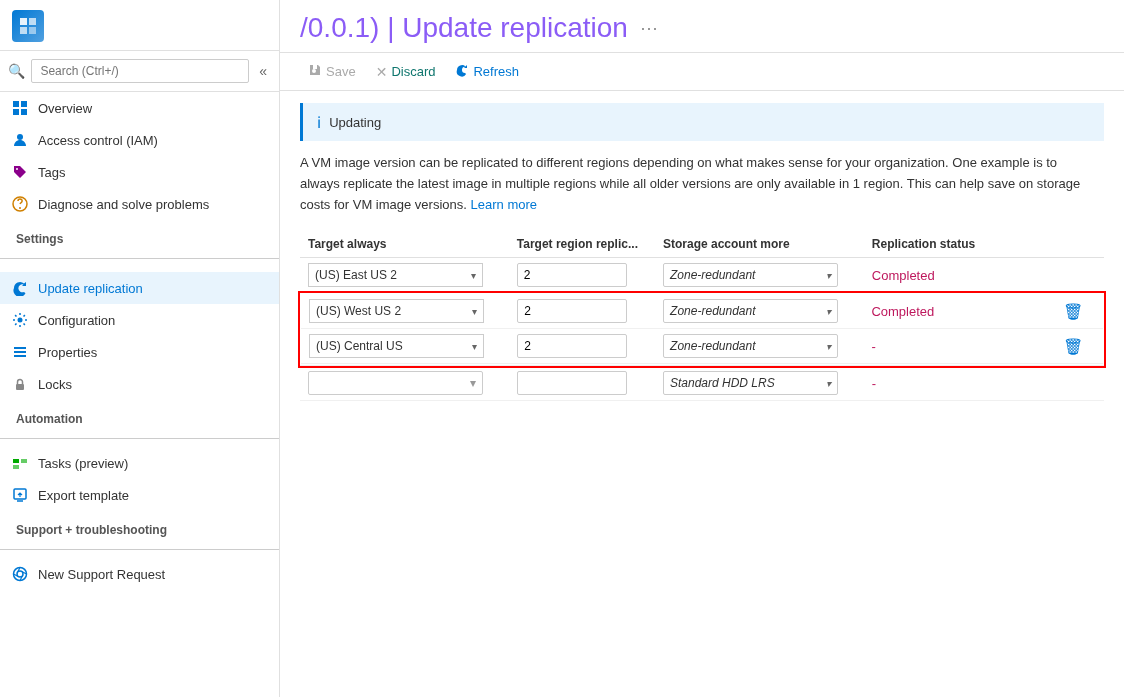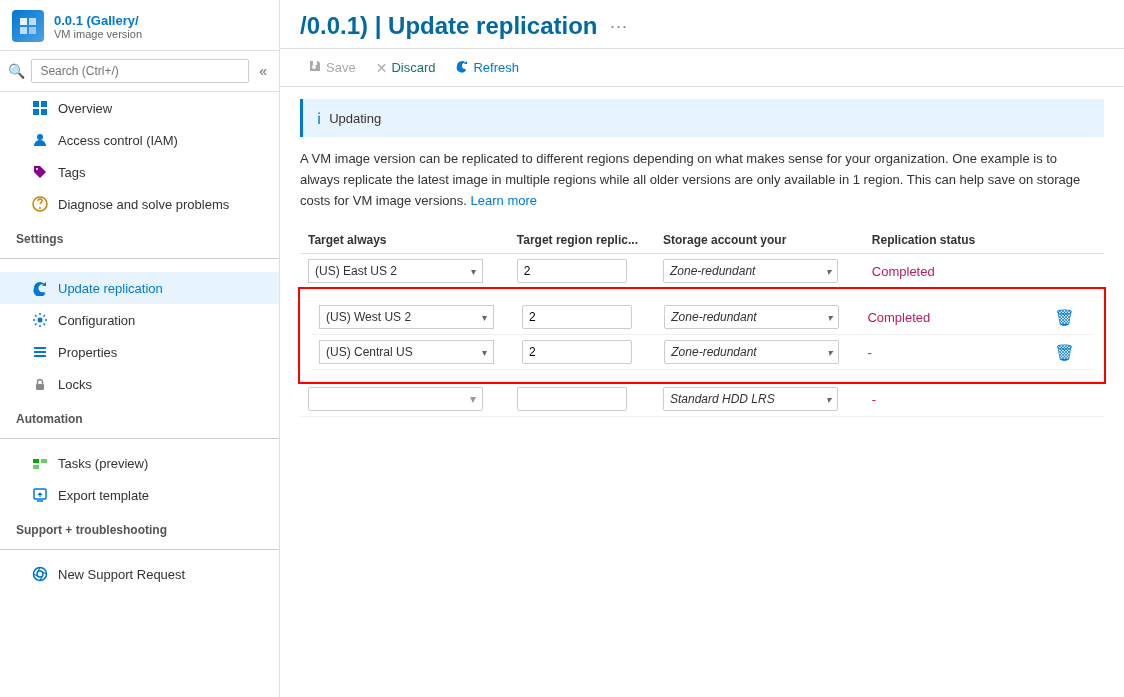--- a/index.html
+++ b/index.html
@@ -50,21 +50,21 @@
       color: #555;
       outline: none;
     }
     .sidebar-collapse-btn {
       background: none; border: none; cursor: pointer; color: #666; font-size: 14px; padding: 2px 4px;
     }
 
     .sidebar-nav { flex: 1; overflow-y: auto; padding-bottom: 8px; }
     .nav-item {
       display: flex; align-items: center; gap: 10px;
-      padding: 8px 32px; cursor: pointer; color: #333; font-size: 13px;
+      padding: 8px 12px; cursor: pointer; color: #333; font-size: 13px;
     }
     .nav-item.active { background: #e8f4fd; color: #0078d4; margin-top: 13px; }
     .nav-item .nav-icon { width: 16px; height: 16px; flex-shrink: 0; display: flex; align-items: center; justify-content: center; }
     .nav-section-label {
       font-size: 12px; font-weight: 600; color: #555;
       padding: 12px 16px 4px 16px;
       text-transform: none;
     }
 
     
@@ -73,21 +73,21 @@
       display: flex;
       flex-direction: column;
       overflow: hidden;
     }
     .main-header {
       padding: 12px 20px 8px 20px;
       border-bottom: 1px solid #e0e0e0;
       display: flex;
       align-items: center;
     }
-    .main-title { font-size: 24px; font-weight: 700; color: #0369a1; }
+    .main-title { font-size: 28px; font-weight: 400; color: #8b5cf6; }
 
     .toolbar {
       display: flex; align-items: center; gap: 4px;
       padding: 6px 20px;
       border-bottom: 1px solid #e0e0e0;
     }
     .toolbar-btn {
       display: flex; align-items: center; gap: 4px;
       background: none; border: none; cursor: pointer;
       font-size: 13px; color: #333; padding: 4px 8px; border-radius: 2px;
@@ -183,24 +183,20 @@
 
 <div class="sidebar">
   <div class="sidebar-header">
     <div class="sidebar-logo">
       <svg width="20" height="20" viewBox="0 0 20 20">
           <rect x="2" y="2" width="7" height="7" fill="white" opacity="0.9"></rect>
           <rect x="11" y="2" width="7" height="7" fill="white" opacity="0.7"></rect>
           <rect x="2" y="11" width="7" height="7" fill="white" opacity="0.7"></rect>
           <rect x="11" y="11" width="7" height="7" fill="white" opacity="0.5"></rect>
         </svg>
-    </div>
-    <div class="sidebar-title-block">
-      <div class="sidebar-title">0.0.1 (Gallery/</div>
-      <div class="sidebar-subtitle">VM image version</div>
     </div>
   </div>
 
   <div class="sidebar-search">
     <span style="color:#666;font-size:14px;">🔍</span>
     <input type="text" placeholder="Search (Ctrl+/)" style="">
     <button class="sidebar-collapse-btn">«</button>
   </div>
 
   <nav class="sidebar-nav">
@@ -364,21 +360,21 @@
     <p class="description-text">
       <span>A VM image version can be replicated to different regions depending on what makes sense for your organization. One example is to always replicate the latest image in multiple regions while all older versions are only available in 1 region. This can help save on storage costs for VM image versions.</span>
       <a href="#">Learn more</a>
     </p>
 
     <table class="replication-table">
       <thead>
         <tr>
           <th class="col-region">Target always</th>
           <th class="col-replicas">Target region replic...</th>
-          <th class="col-storage">Storage account your</th>
+          <th class="col-storage">Storage account more</th>
           <th class="col-status">Replication status</th>
           <th class="col-action"></th>
         </tr>
       </thead>
       <tbody>
 
         <tr>
           <td>
             <div class="select-region">
               <span>(US) East US 2</span>
@@ -396,21 +392,21 @@
           </td>
           <td>
             <span class="status-text">Completed</span>
           </td>
           <td>
             <span style="display:inline-block;width:24px;"></span>
           </td>
         </tr>
 
         <tr style="outline:2px solid red;">
-          <td style="padding:11px;outline:2px solid red;" colspan="5">
+          <td style="padding:1px;outline:2px solid red;" colspan="5">
             <table style="width:100%;border-collapse:collapse;">
               <tbody>
                   <tr style="border-bottom:1px solid #f0f0f0;">
                 <td style="width:200px;padding:5px 8px;">
                   <div class="select-region">
                     <span>(US) West US 2</span>
                     <span class="chevron">▾</span>
                   </div>
                 </td>
                 <td style="width:140px;padding:5px 8px;">

